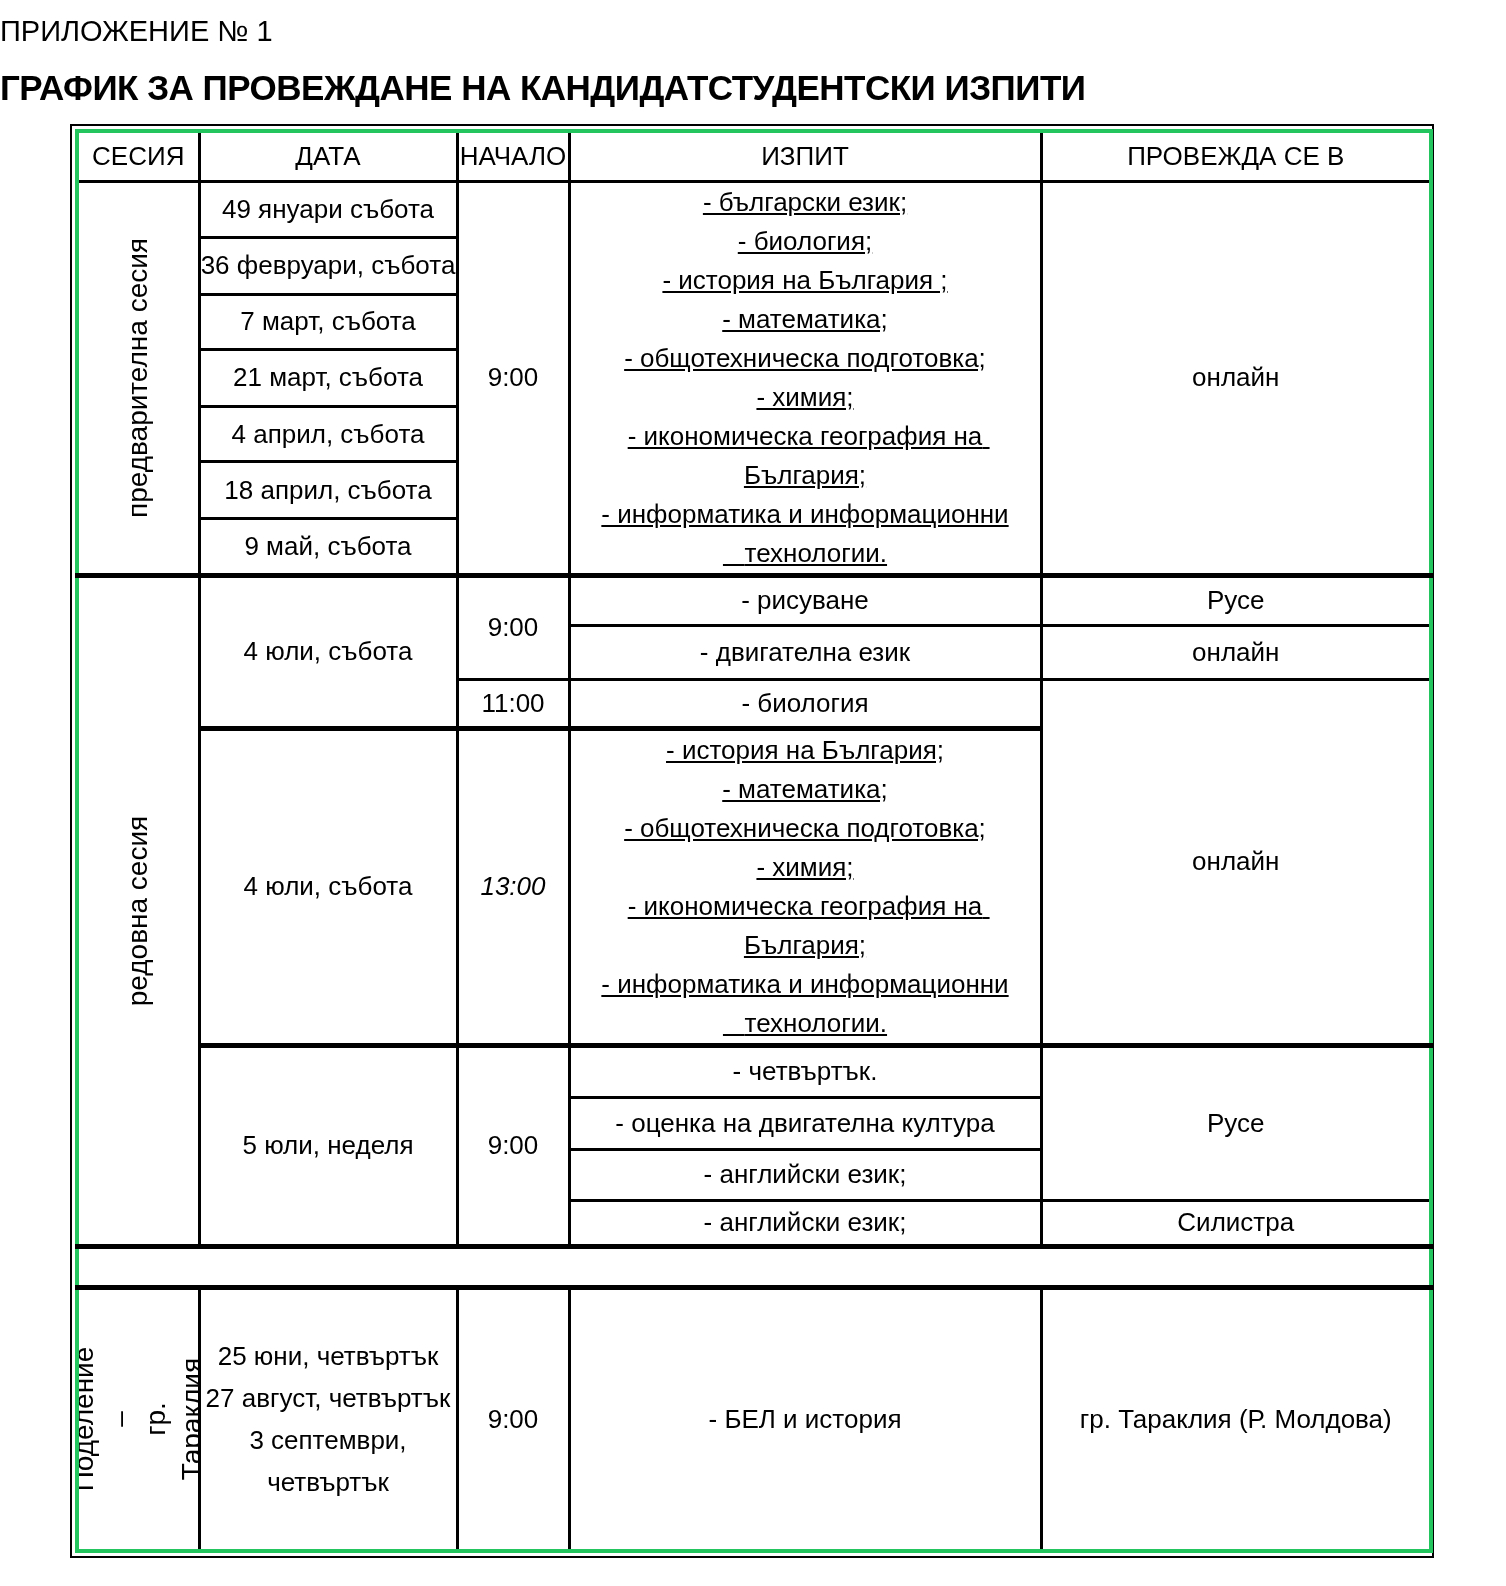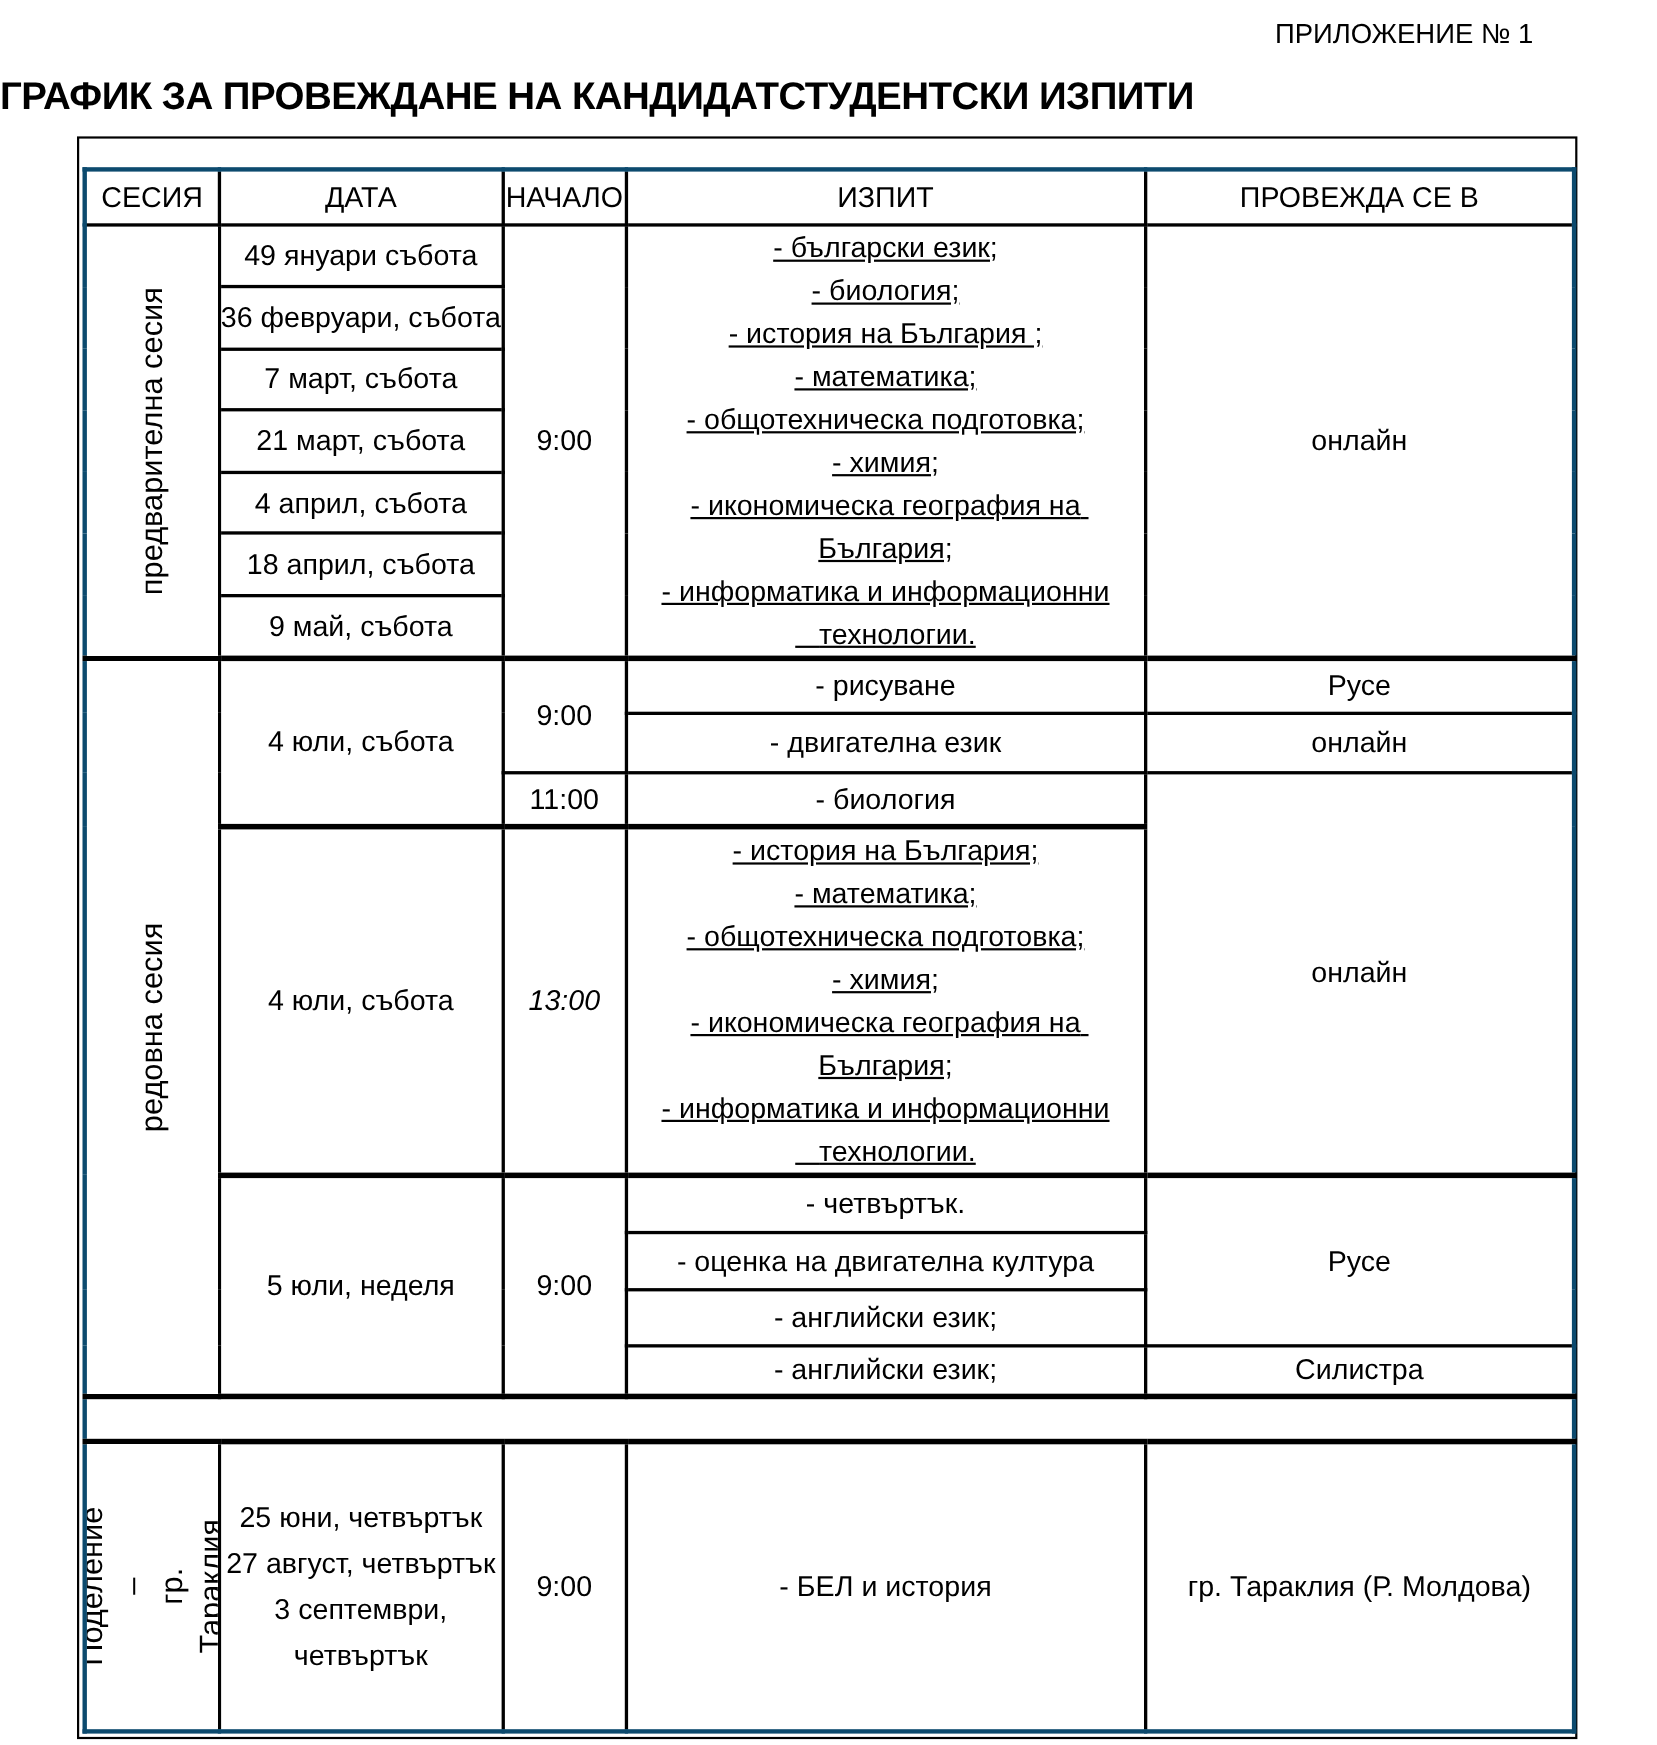--- a/index.html
+++ b/index.html
@@ -8,23 +8,23 @@
     position: relative;
     width: 1506px;
     height: 1586px;
     background: #ffffff;
     color: #000000;
     font-family: "Liberation Sans", "DejaVu Sans", sans-serif;
     padding-top: 14px;
     overflow: hidden;
   }
   .annex-line {
-    text-align: right;
+    text-align: left;
     padding-right: 112px;
-    font-size: 25px;
+    font-size: 29px;
     line-height: 34px;
   }
   .doc-title {
     text-align: left;
     font-size: 35px;
     font-weight: bold;
     margin-top: 20px;
     margin-bottom: 16px;
     letter-spacing: -0.5px;
     white-space: nowrap;
@@ -32,22 +32,21 @@
   .table-wrap {
     margin-left: 70px;
     width: 1364px;
     border: 2px solid #000;
     padding: 3px;
   }
   table.schedule {
     border-collapse: collapse;
     table-layout: fixed;
     width: 100%;
-    border: 4px solid #0c4a6e;
-    margin-top: 23px;
+    border: 4px solid #22c55e;
   }
   .schedule th, .schedule td {
     border: 3px solid #000;
     font-size: 26px;
     font-weight: normal;
     text-align: center;
     vertical-align: middle;
     padding: 0;
     color: #000;
     background: #fff;

